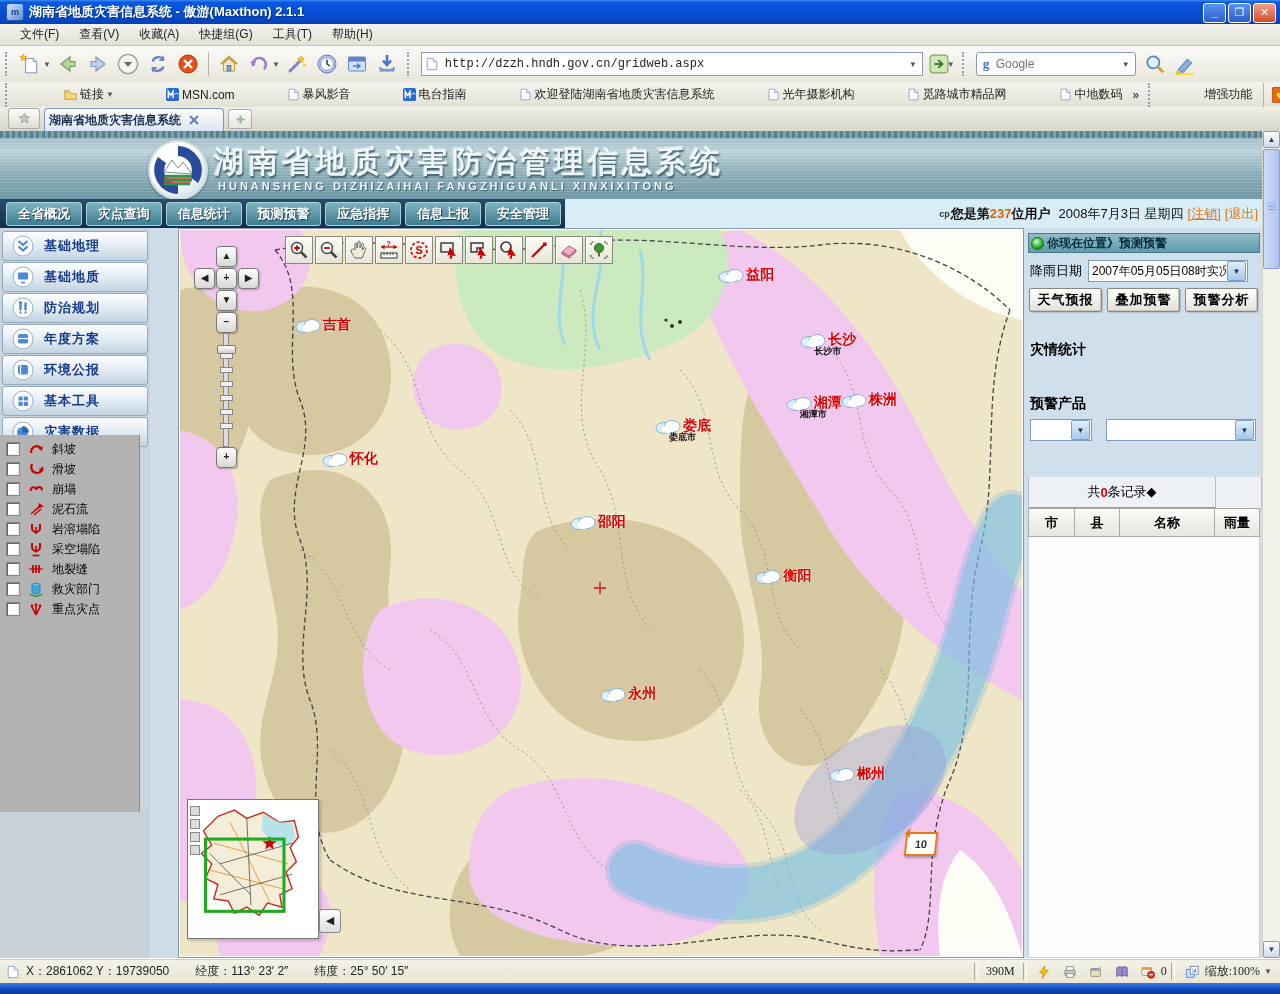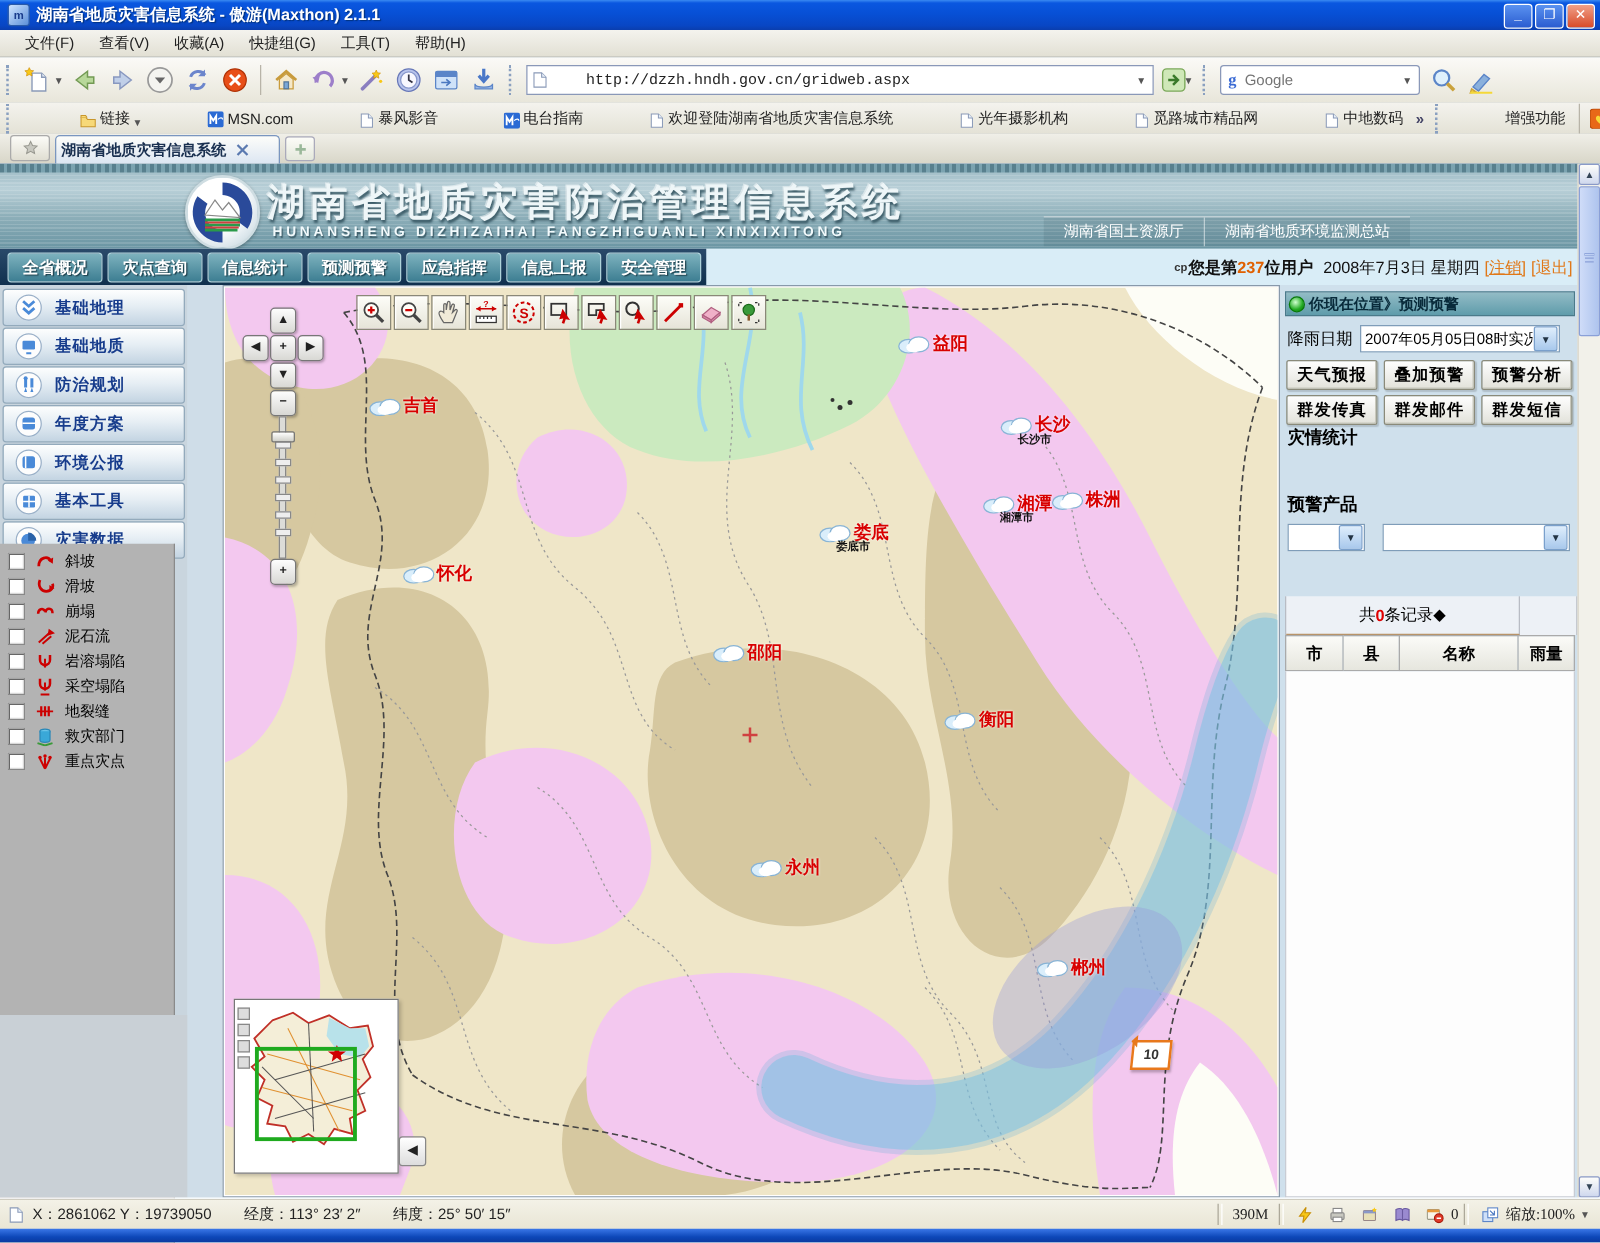--- a/index.html
+++ b/index.html
@@ -22,31 +22,31 @@
   .menubar{left:0;top:24px;width:1280px;height:22px;background:linear-gradient(180deg,#f4f3ee,#e2e0d4);border-bottom:1px solid #c8c4b8;display:flex;align-items:center;padding-left:10px;box-sizing:border-box;}
   .mitem{padding:2px 10px;color:#222;font-size:12px;}
 
   
   .toolbar{left:0;top:46px;width:1280px;height:36px;background:linear-gradient(180deg,#fbfaf7,#e8e6da);border-bottom:1px solid #c8c4b8;display:flex;align-items:center;}
   .grab{width:3px;height:24px;border-left:2px dotted #8aa0c0;margin:0 5px;}
   .tbico{width:26px;height:26px;margin:0 2px;}
   .tbico svg{width:22px;height:22px;margin:2px;}
   .tcaret{font-size:8px;color:#555;margin-left:-2px;margin-right:2px;}
   .tsep{width:1px;height:24px;background:#b8b4a8;margin:0 5px;}
-  .urlbox{display:flex;align-items:center;width:494px;height:22px;background:#fff;border:1px solid #8a98b8;margin:0 4px;padding:0 3px;gap:24px;}
+  .urlbox{display:flex;align-items:center;width:494px;height:22px;background:#fff;border:1px solid #8a98b8;margin:0 4px;padding:0 3px;}
   .urlbox input{flex:1;border:none;outline:none;font-size:12px;font-family:"Liberation Mono","DejaVu Sans Mono",monospace;color:#222;background:transparent;}
   .urlbox .icon{width:14px;height:14px;margin-right:4px;}
   .gobtn{width:20px;height:20px;margin-left:2px;}
   .searchbox{display:flex;align-items:center;width:152px;height:22px;background:#fff;border:1px solid #8a98b8;border-radius:3px;margin:0 4px;padding:0 3px;}
   .searchbox input{flex:1;width:90px;border:none;outline:none;font-size:12px;color:#999;background:transparent;}
   .searchbox .icon{width:14px;height:14px;}
 
   
   .bookbar{left:0;top:82px;width:1280px;height:25px;background:linear-gradient(180deg,#f4f3ee,#e4e2d6);border-bottom:1px solid #c8c4b8;display:flex;align-items:center;}
-  .bm{display:flex;align-items:flex-end;margin:0 6px;white-space:nowrap;color:#222;padding-left:40px;}
+  .bm{display:flex;align-items:center;margin:0 6px;white-space:nowrap;color:#222;padding-left:40px;}
   .bm .icon{width:14px;height:14px;margin-right:3px;}
   .bcaret{font-size:8px;color:#555;margin-left:2px;}
   .bookright{margin-left:auto;display:flex;align-items:center;}
   .ovfl{color:#446;font-weight:bold;margin:0 4px;}
   .miniico{width:16px;height:16px;margin:0 3px;}
 
   
   .tabbar{left:0;top:107px;width:1280px;height:24px;background:linear-gradient(180deg,#f0efe8,#d8d6c8);border-bottom:2px solid #4a6ea8;display:flex;align-items:flex-end;}
   .starbtn{width:30px;height:19px;margin:0 4px 2px 8px;border:1px solid #aaa;border-radius:3px;background:linear-gradient(#fcfcf8,#e0ded2);display:flex;align-items:center;justify-content:center;}
   .starbtn .icon{width:13px;height:13px;}
@@ -468,24 +468,20 @@
     <svg viewBox="0 0 56 56">
       <path d="M28 4a24 24 0 0 1 20 37l-8-6a14 14 0 0 0-12-21z" fill="#2a4a9a"></path>
       <path d="M28 52A24 24 0 0 1 8 15l8 6a14 14 0 0 0 12 21z" fill="#2a4a9a"></path>
       <path d="M14 30l8-12 6 8 5-6 9 12z" fill="#fff" stroke="#888" stroke-width="1"></path>
       <path d="M14 34h28M14 38h28M14 42h26" stroke="#2a9a4a" stroke-width="2.4" fill="none"></path>
       <path d="M14 36h28M14 40h27" stroke="#d04040" stroke-width="1.6" fill="none"></path>
     </svg>
   </span>
   <span class="sitetitle">湖南省地质灾害防治管理信息系统</span>
   <span class="sitesub">HUNANSHENG DIZHIZAIHAI FANGZHIGUANLI XINXIXITONG</span>
-  <span class="hdrlinks">
-    <span class="hlink">湖南省国土资源厅</span>
-    <span class="hlink">湖南省地质环境监测总站</span>
-  </span>
 </div>
 
 <div class="abs navbar">
   <span class="navdark">
       <span class="navbtn">全省概况</span>
       <span class="navbtn">灾点查询</span>
       <span class="navbtn">信息统计</span>
       <span class="navbtn">预测预警</span>
       <span class="navbtn">应急指挥</span>
       <span class="navbtn">信息上报</span>
@@ -992,25 +988,20 @@
     <span class="xpselect" style="width:160px;margin-left:6px;">
       <span class="val">2007年05月05日08时实况</span>
       <span class="car">▼</span>
     </span>
   </div>
   <div class="prow" style="left:1px;top:60px;gap:5px;">
       <span class="xpbtn" style="width:71px">天气预报</span>
       <span class="xpbtn" style="width:71px">叠加预警</span>
       <span class="xpbtn" style="width:71px">预警分析</span>
     </div>
-  <div class="prow" style="left:1px;top:88px;gap:5px;">
-      <span class="xpbtn" style="width:71px">群发传真</span>
-      <span class="xpbtn" style="width:71px">群发邮件</span>
-      <span class="xpbtn" style="width:71px">群发短信</span>
-    </div>
   <div class="ptitle" style="left:2px;top:113px;">灾情统计</div>
   <div class="ptitle" style="left:2px;top:167px;">预警产品</div>
   <div class="prow" style="left:2px;top:191px;gap:14px;">
     <span class="xpselect" style="width:62px;">
         <span class="val"></span>
         <span class="car">▼</span>
       </span>
     <span class="xpselect" style="width:150px;">
         <span class="val"></span>
         <span class="car">▼</span>

